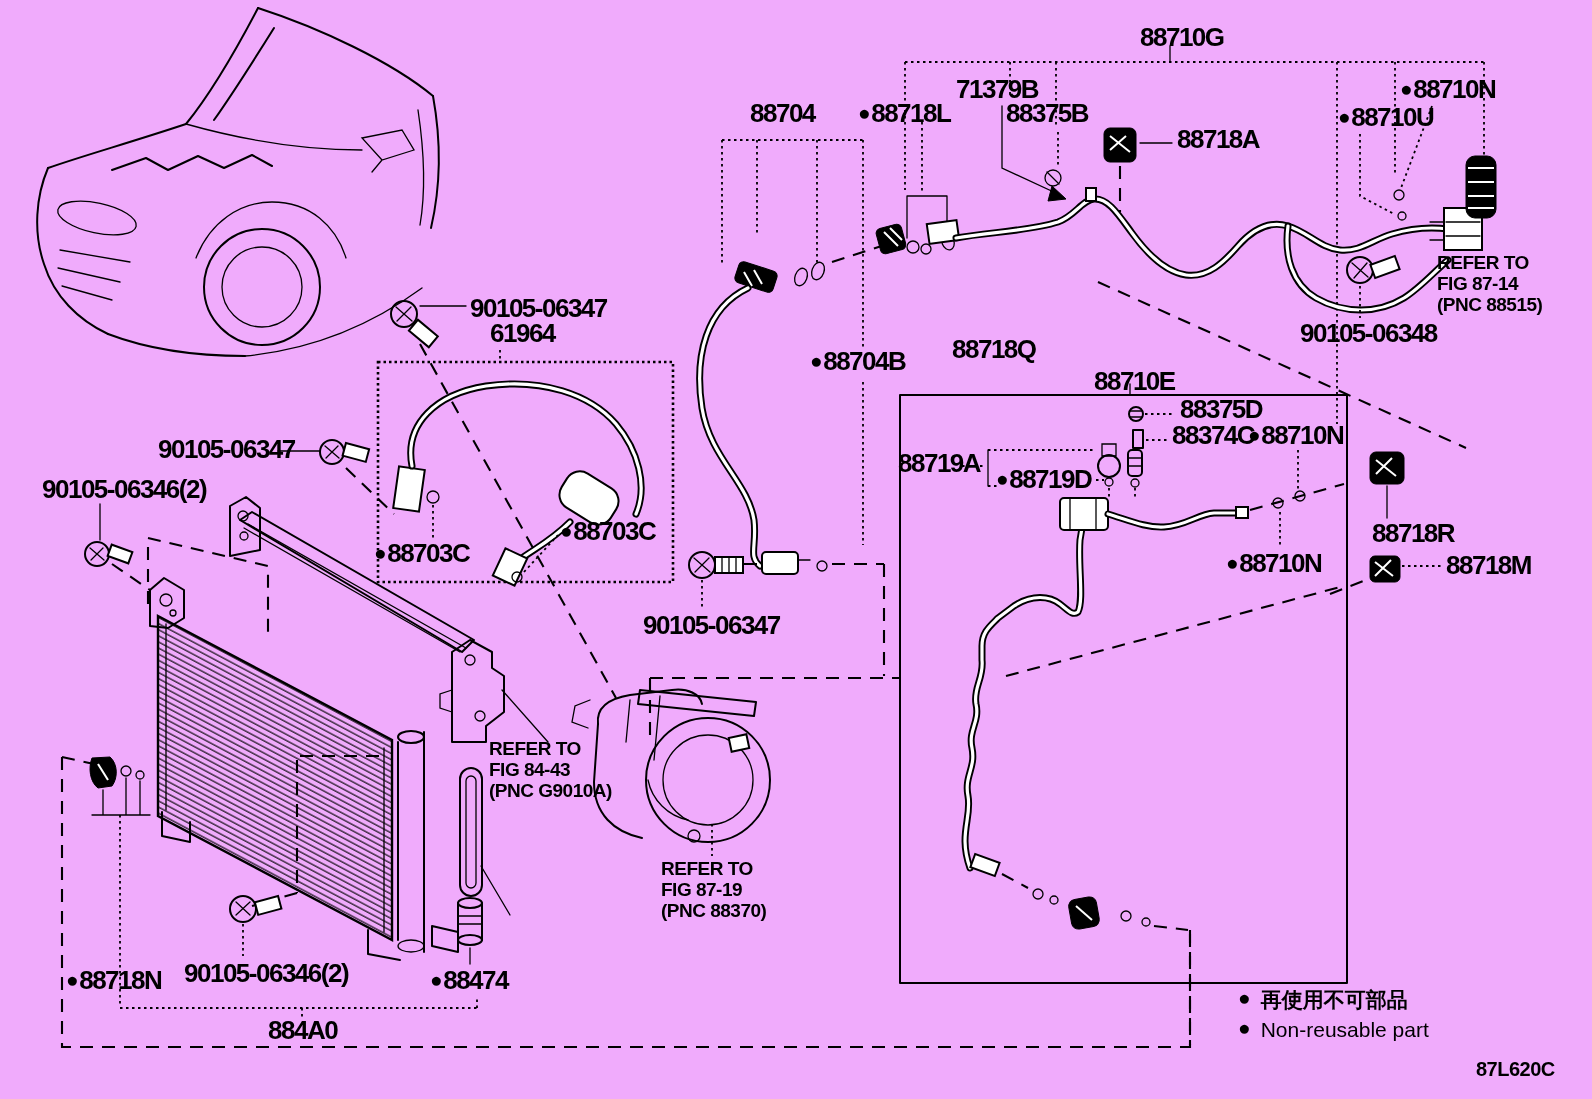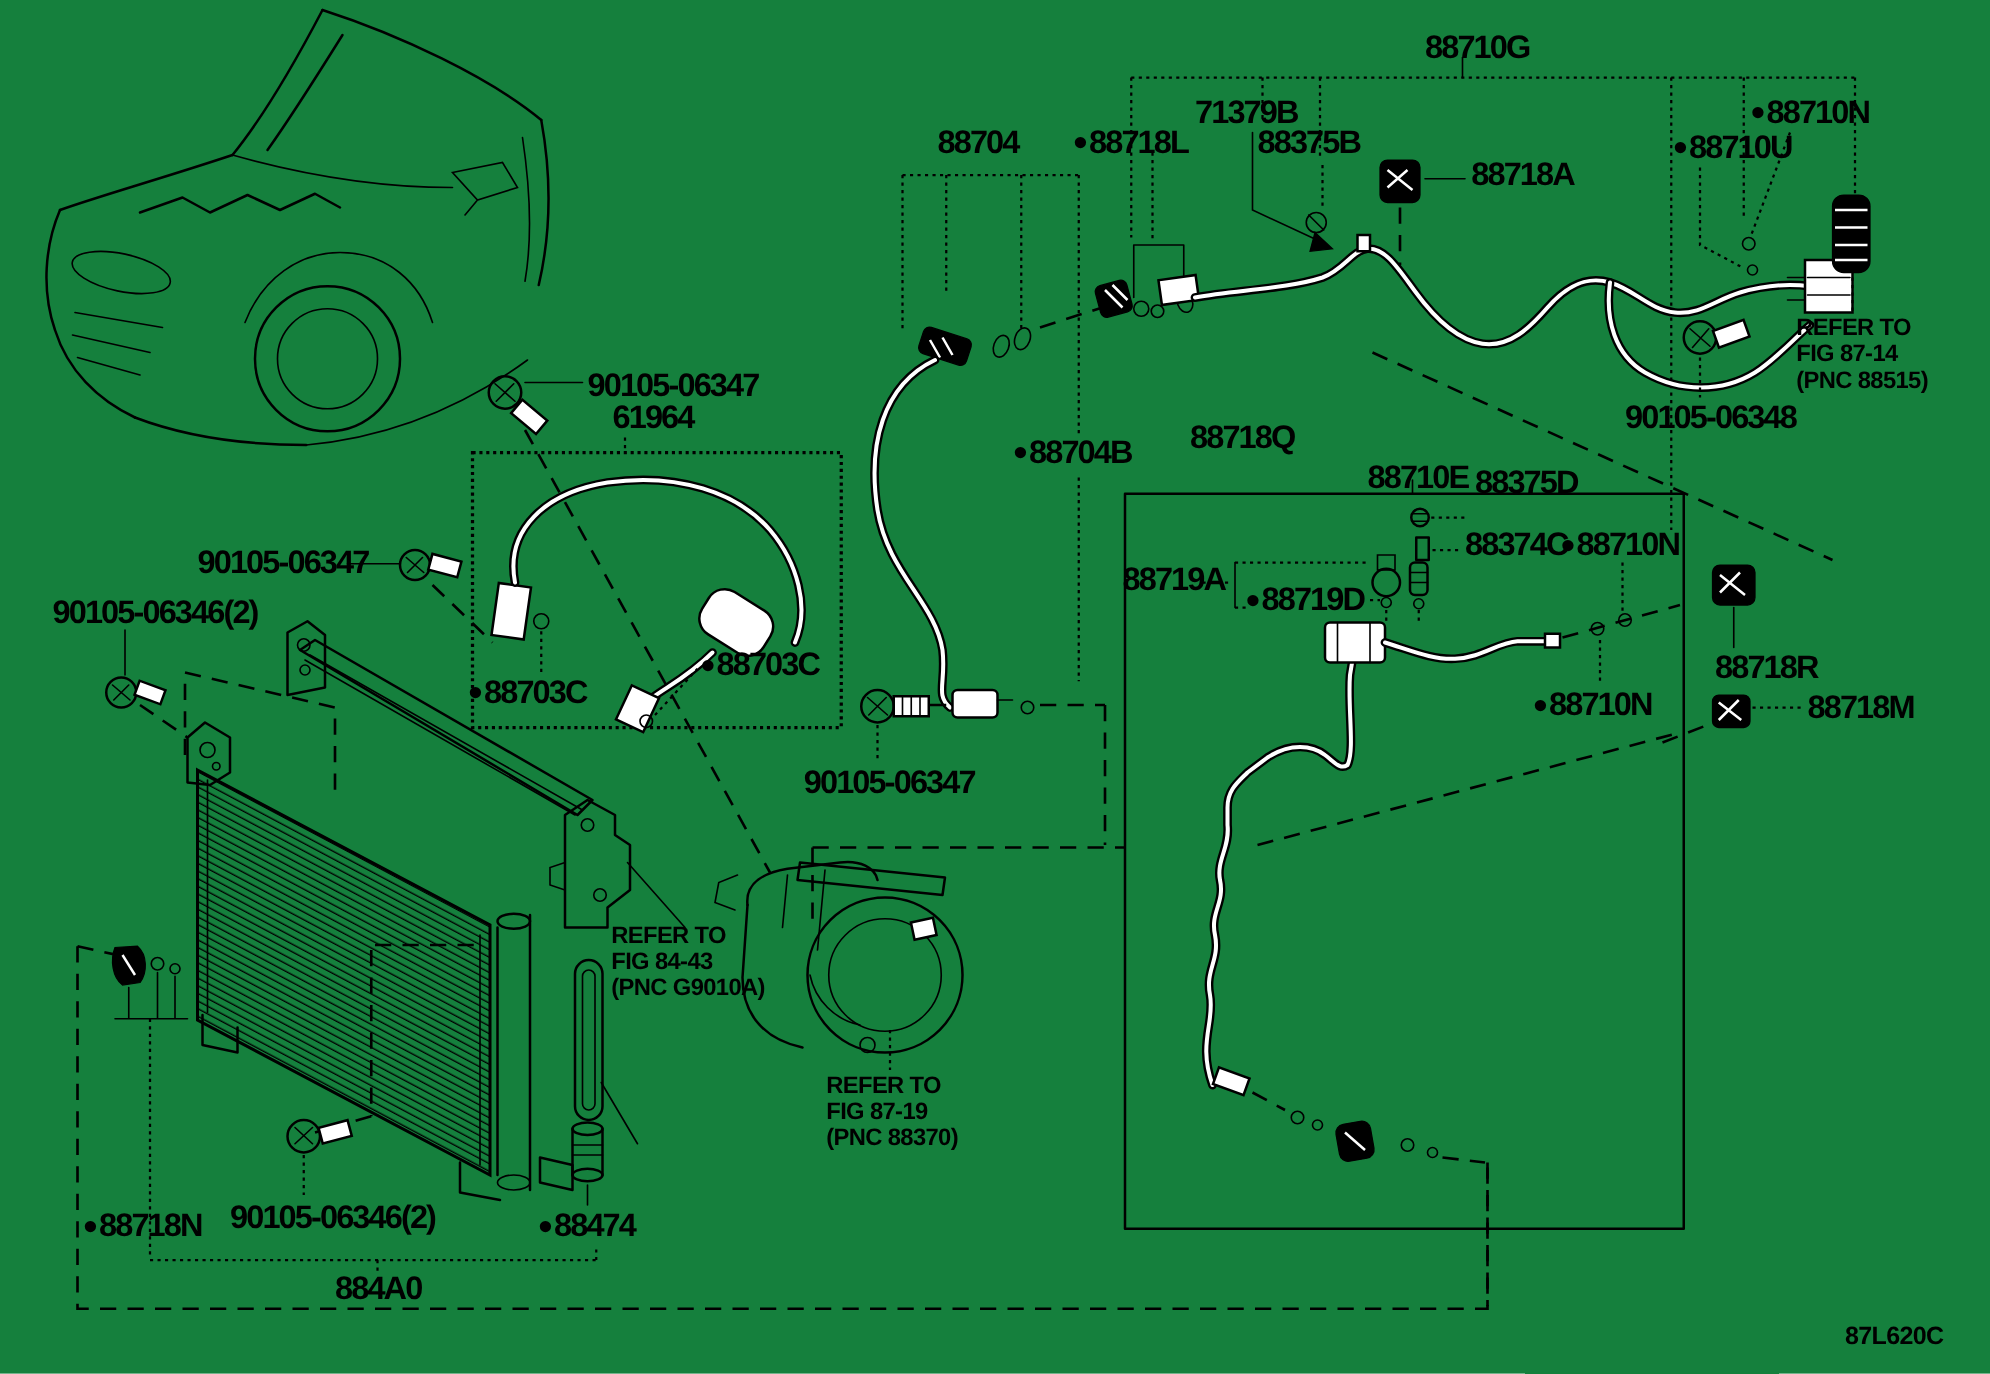--- a/index.html
+++ b/index.html
@@ -1,16 +1,16 @@
 <!DOCTYPE html>
 <html><head>
 <meta charset="utf-8">
 <style>
   html,body{margin:0;padding:0;background:#ffffff;}
-  .stage{position:relative;width:1592px;height:1099px;background:#15803d;overflow:hidden;
+  .stage{position:relative;width:1592px;height:1099px;background:#f0abfc;overflow:hidden;
          font-family:"Liberation Sans",sans-serif;color:#000;}
   .stage svg{position:absolute;left:0;top:0;}
   
   .ln{fill:none;stroke:#000;stroke-width:2;stroke-linecap:round;stroke-linejoin:round;}
   .thin{fill:none;stroke:#000;stroke-width:1.3;stroke-linecap:round;}
   .dot{fill:none;stroke:#000;stroke-width:1.8;stroke-dasharray:2.5 3.5;}
   .dash{fill:none;stroke:#000;stroke-width:2.1;stroke-dasharray:13 9;}
   .dotbox{fill:none;stroke:#000;stroke-width:2.6;stroke-dasharray:2.5 3;}
   .tube{fill:none;stroke:#000;stroke-width:7;stroke-linecap:round;stroke-linejoin:round;}
   .tubein{fill:none;stroke:#fff;stroke-width:3.2;stroke-linecap:round;stroke-linejoin:round;}
@@ -307,21 +307,21 @@
   <div class="lbl" style="left:1400px;top:76px"><span class="dot-glyph">●</span><span class="txt">88710N</span></div>
   <div class="lbl" style="left:1338px;top:104px"><span class="dot-glyph">●</span><span class="txt">88710U</span></div>
   <div class="lbl" style="left:1300px;top:320px"><span class="txt">90105-06348</span></div>
   <div class="lbl" style="left:952px;top:336px"><span class="txt">88718Q</span></div>
   <div class="lbl" style="left:810px;top:348px"><span class="dot-glyph">●</span><span class="txt">88704B</span></div>
   <div class="lbl" style="left:1094px;top:368px"><span class="txt">88710E</span></div>
   <div class="lbl" style="left:470px;top:295px"><span class="txt">90105-06347</span></div>
   <div class="lbl" style="left:490px;top:320px"><span class="txt">61964</span></div>
   <div class="lbl" style="left:158px;top:436px"><span class="txt">90105-06347</span></div>
   <div class="lbl" style="left:42px;top:476px"><span class="txt">90105-06346(2)</span></div>
-  <div class="lbl" style="left:1180px;top:372px"><span class="txt">88375D</span></div>
+  <div class="lbl" style="left:1180px;top:396px"><span class="txt">88375D</span></div>
   <div class="lbl" style="left:1172px;top:422px"><span class="txt">88374C</span></div>
   <div class="lbl" style="left:1248px;top:422px"><span class="dot-glyph">●</span><span class="txt">88710N</span></div>
   <div class="lbl" style="left:898px;top:450px"><span class="txt">88719A</span></div>
   <div class="lbl" style="left:996px;top:466px"><span class="dot-glyph">●</span><span class="txt">88719D</span></div>
   <div class="lbl" style="left:1372px;top:520px"><span class="txt">88718R</span></div>
   <div class="lbl" style="left:1446px;top:552px"><span class="txt">88718M</span></div>
   <div class="lbl" style="left:1226px;top:550px"><span class="dot-glyph">●</span><span class="txt">88710N</span></div>
   <div class="lbl" style="left:374px;top:540px"><span class="dot-glyph">●</span><span class="txt">88703C</span></div>
   <div class="lbl" style="left:560px;top:518px"><span class="dot-glyph">●</span><span class="txt">88703C</span></div>
   <div class="lbl" style="left:643px;top:612px"><span class="txt">90105-06347</span></div>
@@ -339,16 +339,20 @@
     <div>REFER TO</div>
     <div>FIG 84-43</div>
     <div>(PNC G9010A)</div>
   </div>
   <div class="note" style="left:661px;top:858px">
     <div>REFER TO</div>
     <div>FIG 87-19</div>
     <div>(PNC 88370)</div>
   </div>
 
+  <div class="legend" style="left:1238px;top:984px">
+    <div class="legend-row"><span class="dot-glyph">●</span><span class="jp">再使用不可部品</span></div>
+    <div class="legend-row"><span class="dot-glyph">●</span><span class="en">Non-reusable part</span></div>
+  </div>
 
   <div class="figcode" style="left:1476px;top:1058px">87L620C</div>
 
 </div>
 
 </body></html>

